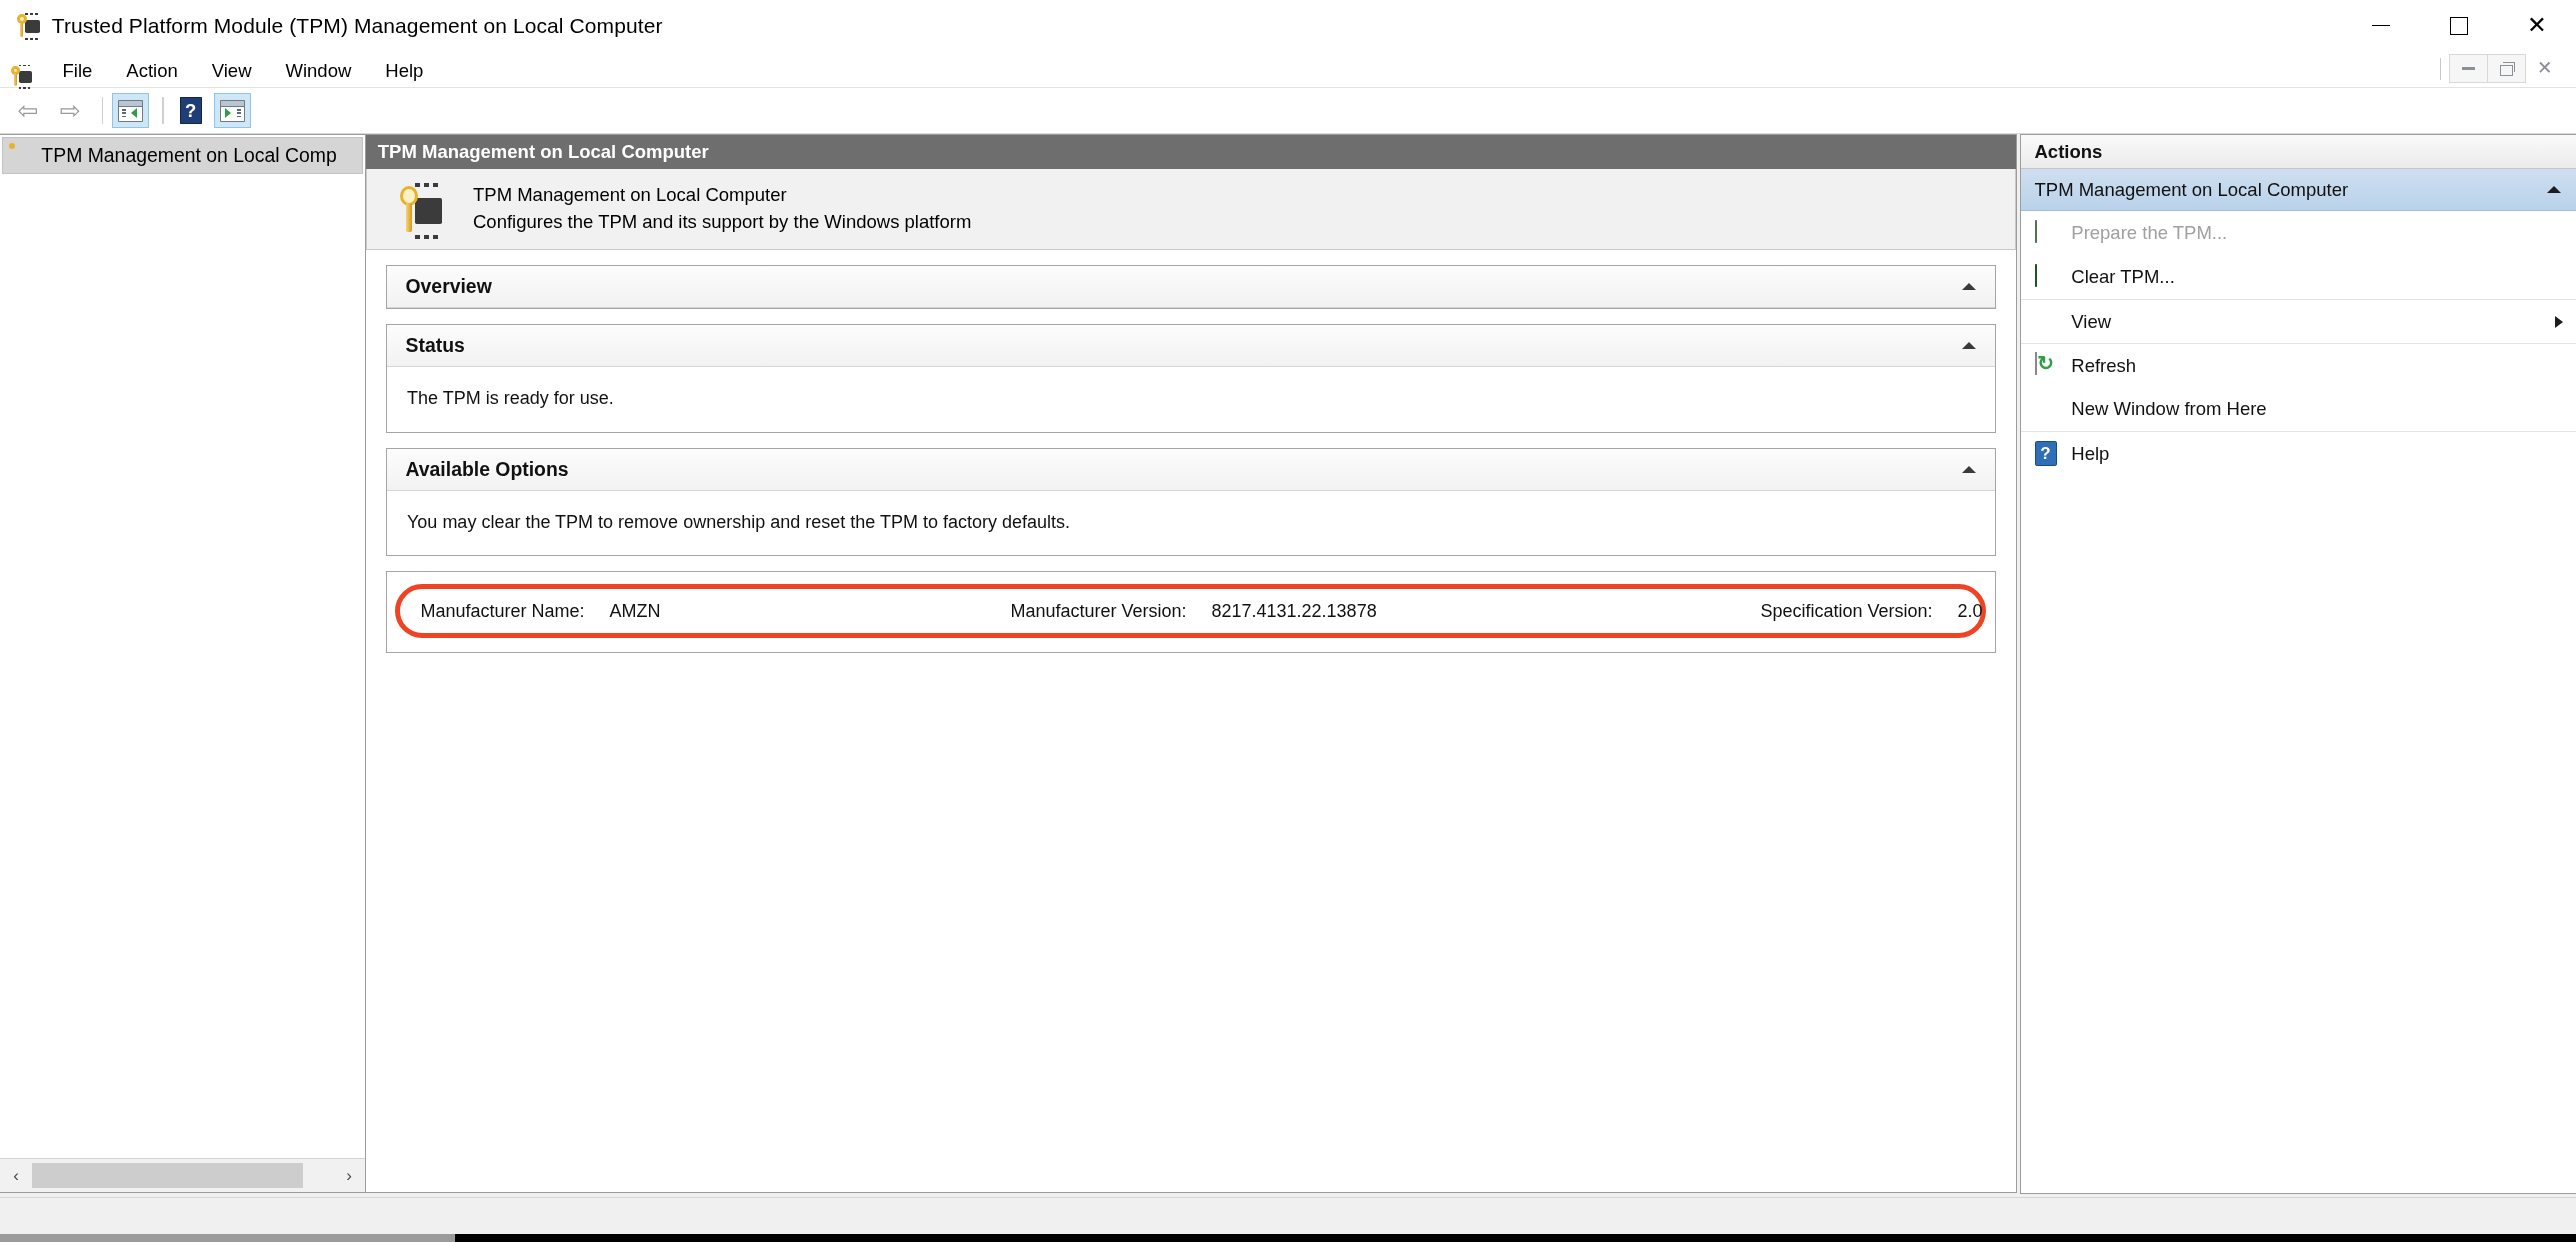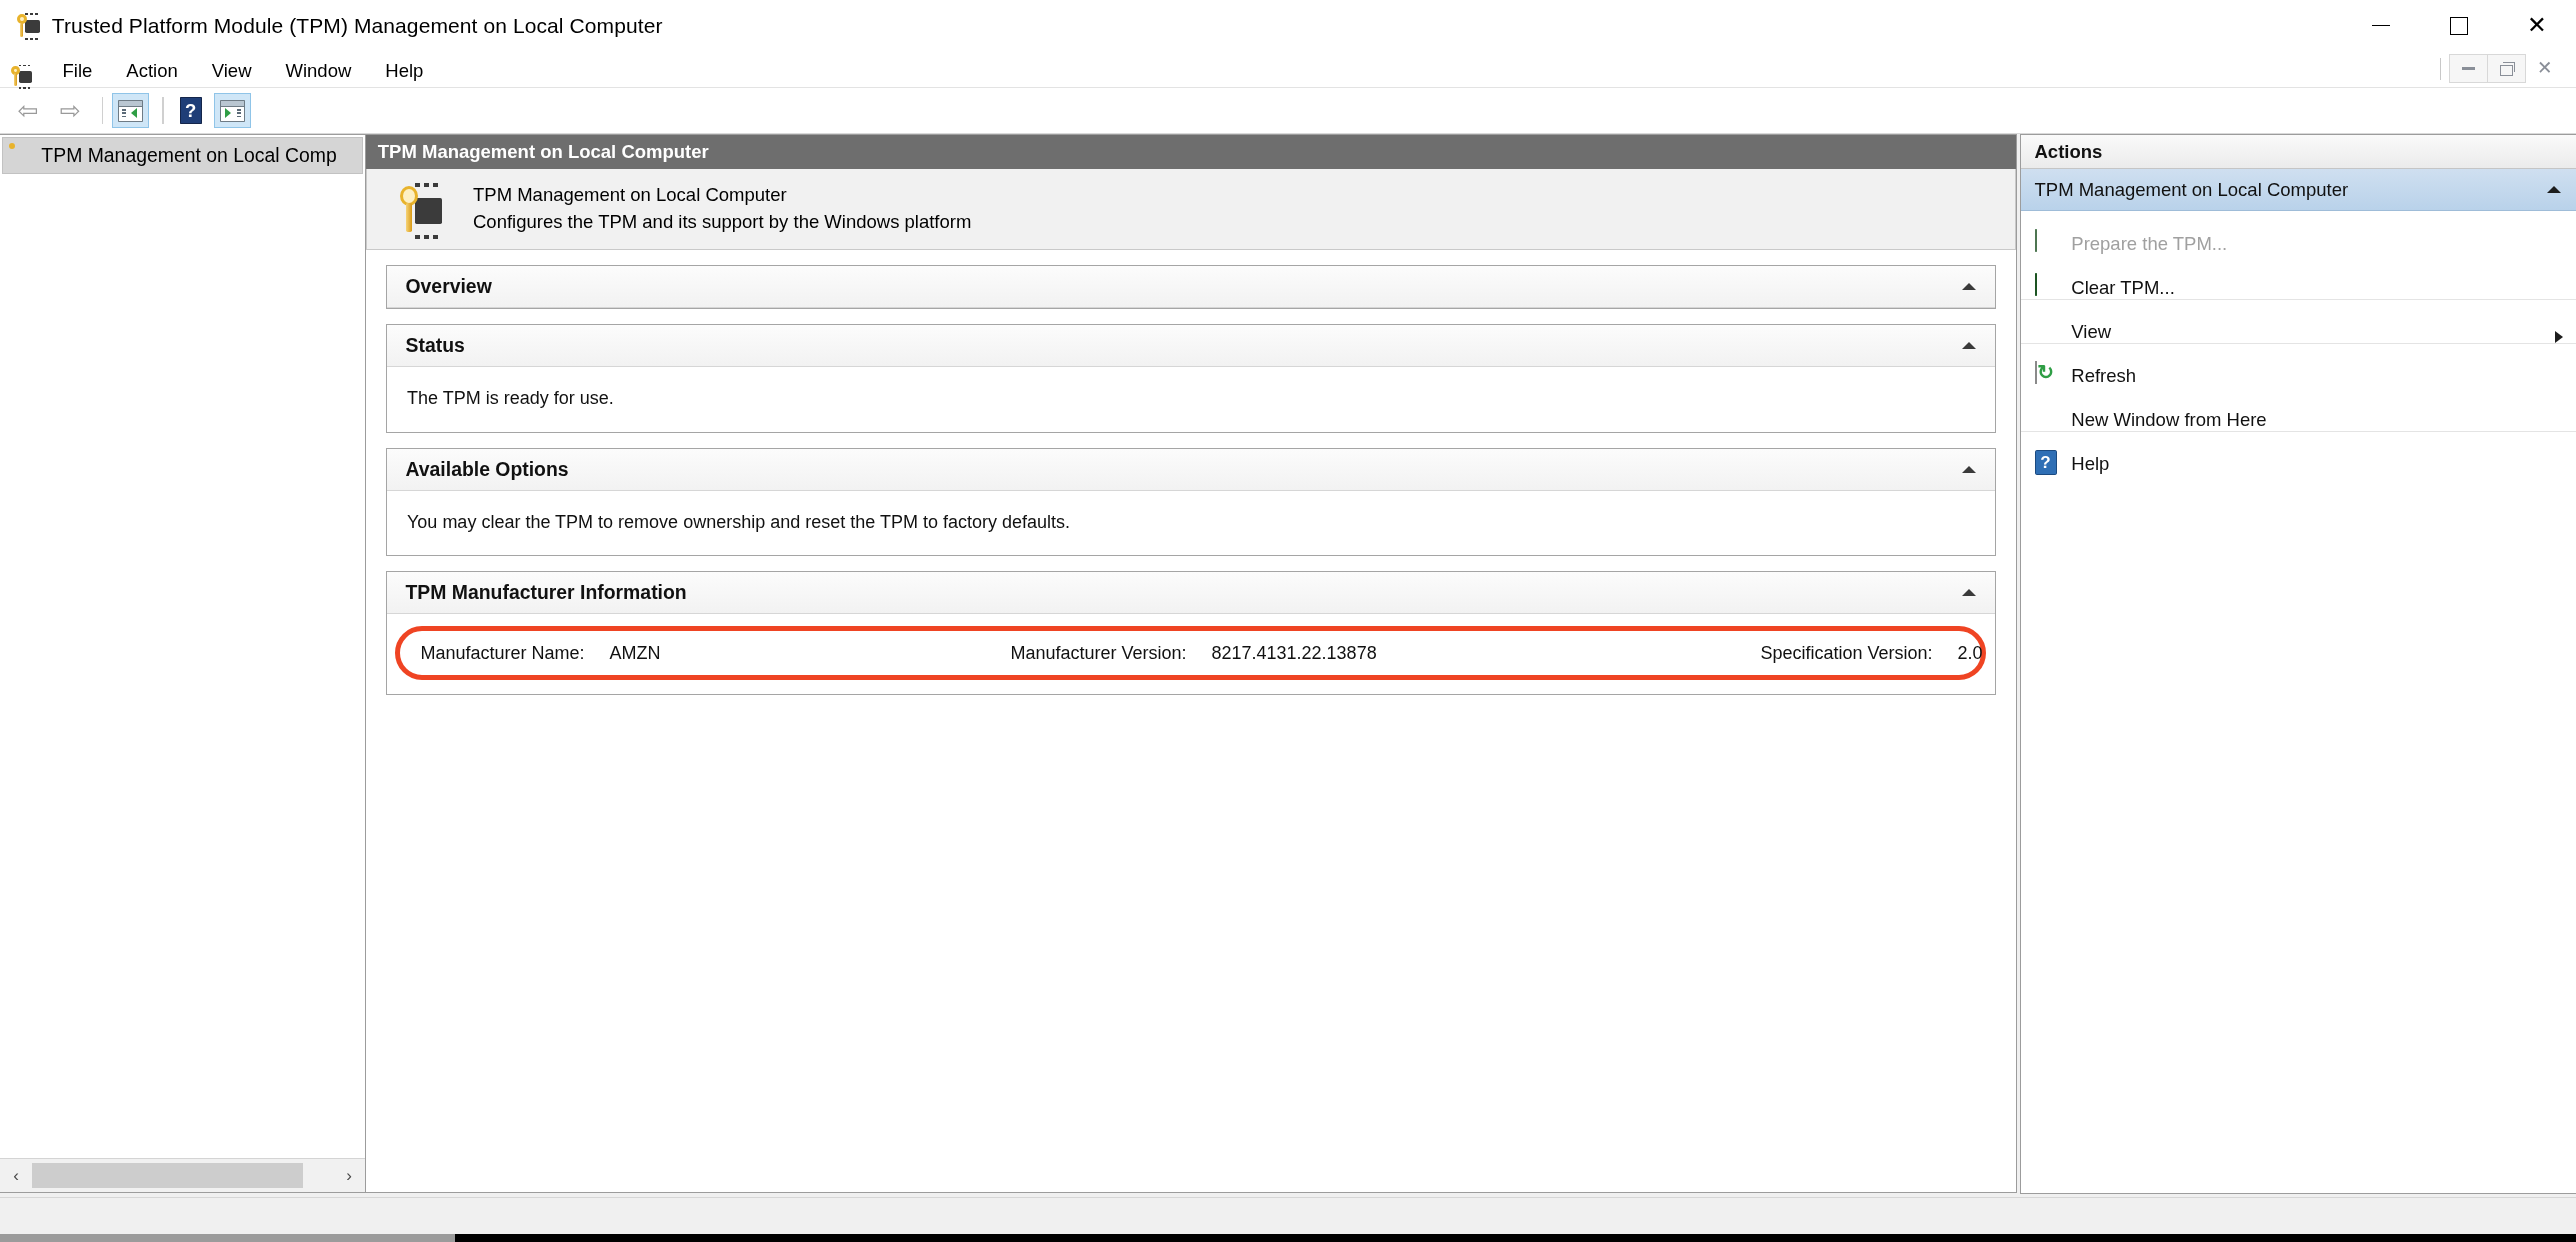--- a/index.html
+++ b/index.html
@@ -336,21 +336,21 @@
   }
   .actions-group-chev {
     margin-left: auto;
     width:0; height:0;
     border-left: 7.6px solid transparent;
     border-right: 7.6px solid transparent;
     border-bottom: 7.6px solid #1d1d1d;
   }
   .action-item {
     height: 44px;
-    display: flex; align-items: flex-end;
+    display: flex; align-items: center;
     padding-left: 13.5px;
     font-size: 18.5px; color: #111;
     white-space: nowrap;
   }
   .action-item.disabled { color: #a0a0a0; }
   .action-item.sep-top { border-top: 0.8px solid #e4e4e4; }
   .action-icon { width: 25px; height: 25px; flex:0 0 25px; margin-right: 11.8px; position: relative; }
   .action-icon.none { background: transparent; }
   .action-label { }
   .action-submenu {
@@ -576,24 +576,20 @@
 
           <div class="section">
             <div class="section-head">
               <span class="section-title">Available Options</span>
               <span class="section-chev"></span>
             </div>
             <div class="section-body compact">You may clear the TPM to remove ownership and reset the TPM to factory defaults.</div>
           </div>
 
           <div class="section">
-            <div class="section-head">
-              <span class="section-title">TPM Manufacturer Information</span>
-              <span class="section-chev"></span>
-            </div>
             <div class="mfr-wrap">
               <div class="mfr-row">
                 <div class="mfr-cell c1">
                   <span>Manufacturer Name:</span><span class="mfr-val">AMZN</span>
                 </div>
                 <div class="mfr-cell c2">
                   <span>Manufacturer Version:</span><span class="mfr-val">8217.4131.22.13878</span>
                 </div>
                 <div class="mfr-cell c3">
                   <span>Specification Version:</span><span class="mfr-val">2.0</span>

